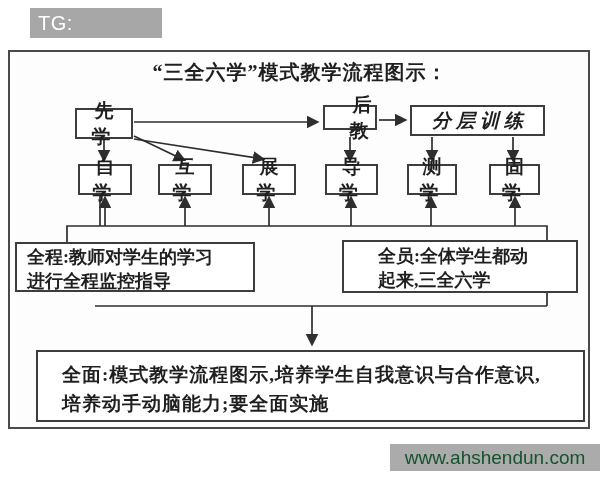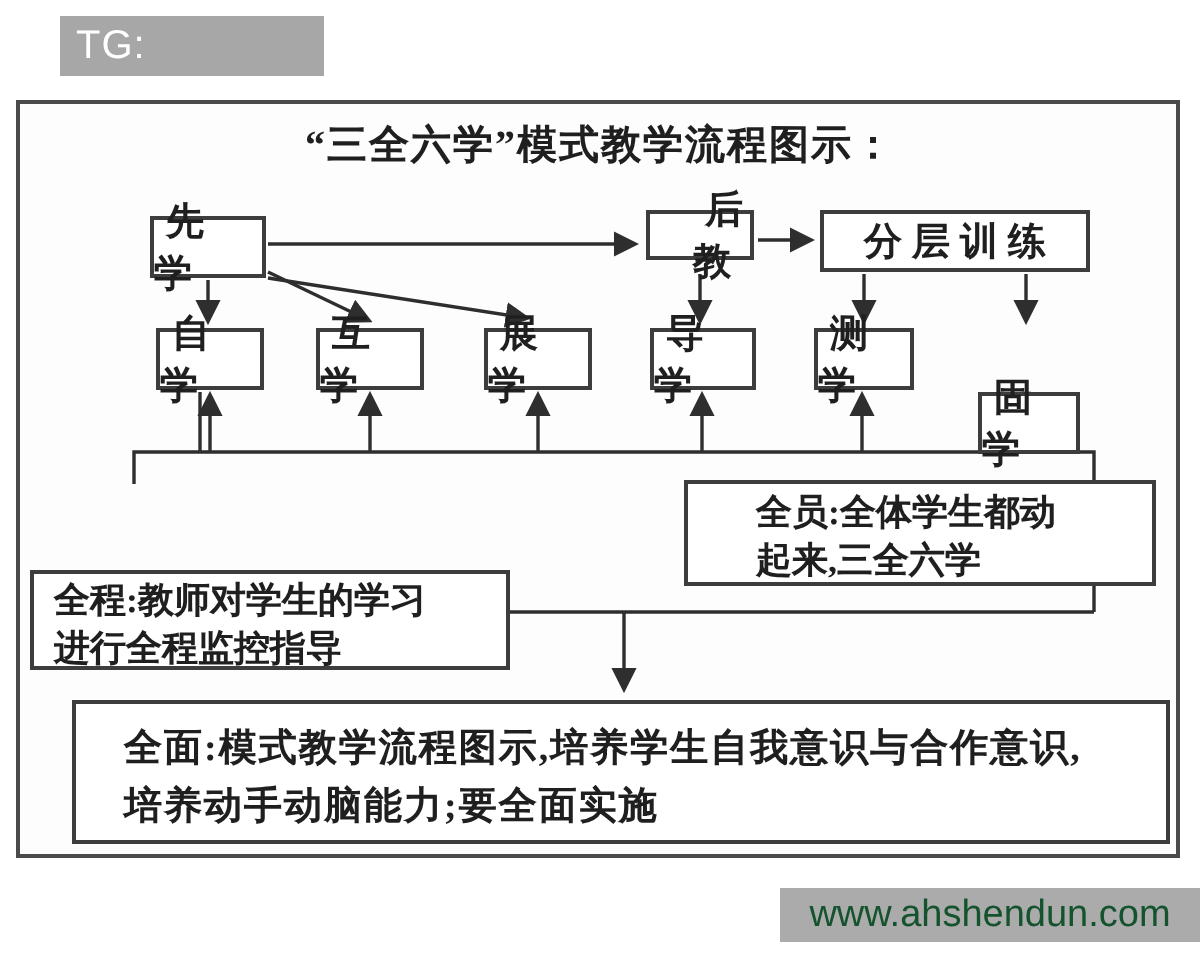--- a/index.html
+++ b/index.html
@@ -23,32 +23,32 @@
     left:8px;top:50px;width:582px;height:379px;
     border:2px solid #4a4a4a;background:#fdfdfd;box-sizing:border-box;
   }
   .title{
     left:8px;top:59px;width:584px;text-align:center;
     font-size:20px;font-weight:bold;letter-spacing:1px;
   }
   
   .node{
     border:2px solid #3d3d3d;background:#ffffff;box-sizing:border-box;
-    font-size:19px;font-weight:bold;
+    text-align:center;font-size:19px;font-weight:bold;
     display:flex;align-items:center;justify-content:center;
     letter-spacing:6px;text-indent:6px;
   }
   .node.wide{letter-spacing:5px;text-indent:5px;}
   
   .note{
     border:2px solid #3d3d3d;background:#ffffff;box-sizing:border-box;
     font-size:18px;font-weight:bold;line-height:24px;
   }
   .note .ln{display:block;}
-  .quancheng{left:15px;top:242px;width:240px;height:50px;padding:1px 6px 0 10px;margin-top:43px;}
+  .quancheng{left:15px;top:242px;width:240px;height:50px;padding:1px 6px 0 10px;}
   .quanyuan{left:342px;top:240px;width:236px;height:53px;padding:2px 6px 0 34px;}
   .quanmian{
     left:36px;top:350px;width:549px;height:72px;
     padding:8px 10px 0 24px;font-size:19px;line-height:29px;letter-spacing:1px;
   }
   svg.lines{left:0;top:0;width:600px;height:480px;pointer-events:none;}
   svg.lines line, svg.lines polyline{stroke:#2e2e2e;stroke-width:1.7;fill:none;}
   
   .watermark{
     left:390px;top:444px;width:210px;height:27px;
@@ -96,40 +96,40 @@
   <line x1="95" y1="306" x2="547" y2="306"></line>
   <line x1="312" y1="306" x2="312" y2="344" marker-end="url(#arr)"></line>
 </svg>
 
 <div class="abs node" style="left:75px;top:108px;width:58px;height:31px;">
     <span>先学</span>
   </div>
 <div class="abs node" style="left:323px;top:105px;width:54px;height:25px;padding-left:24px;">
     <span>后教</span>
   </div>
-<div class="abs node wide" style="left:410px;top:105px;width:135px;height:31px;">
+<div class="abs node wide" style="left:410px;top:105px;width:135px;height:31px;font-style:italic;">
     <span>分层训练</span>
   </div>
 
 <div class="abs node" style="left:78px;top:164px;width:54px;height:31px;">
     <span>自学</span>
   </div>
 <div class="abs node" style="left:158px;top:164px;width:54px;height:31px;">
     <span>互学</span>
   </div>
 <div class="abs node" style="left:242px;top:164px;width:54px;height:31px;">
     <span>展学</span>
   </div>
 <div class="abs node" style="left:325px;top:164px;width:53px;height:31px;">
     <span>导学</span>
   </div>
 <div class="abs node" style="left:407px;top:164px;width:50px;height:31px;">
     <span>测学</span>
   </div>
-<div class="abs node" style="left:489px;top:164px;width:51px;height:31px;margin-top:32px;">
+<div class="abs node" style="left:489px;top:164px;width:51px;height:31px;">
     <span>固学</span>
   </div>
 
 <div class="abs note quancheng">
   <span class="ln">全程:教师对学生的学习</span>
   <span class="ln">进行全程监控指导</span>
 </div>
 <div class="abs note quanyuan">
   <span class="ln">全员:全体学生都动</span>
   <span class="ln">起来,三全六学</span>

